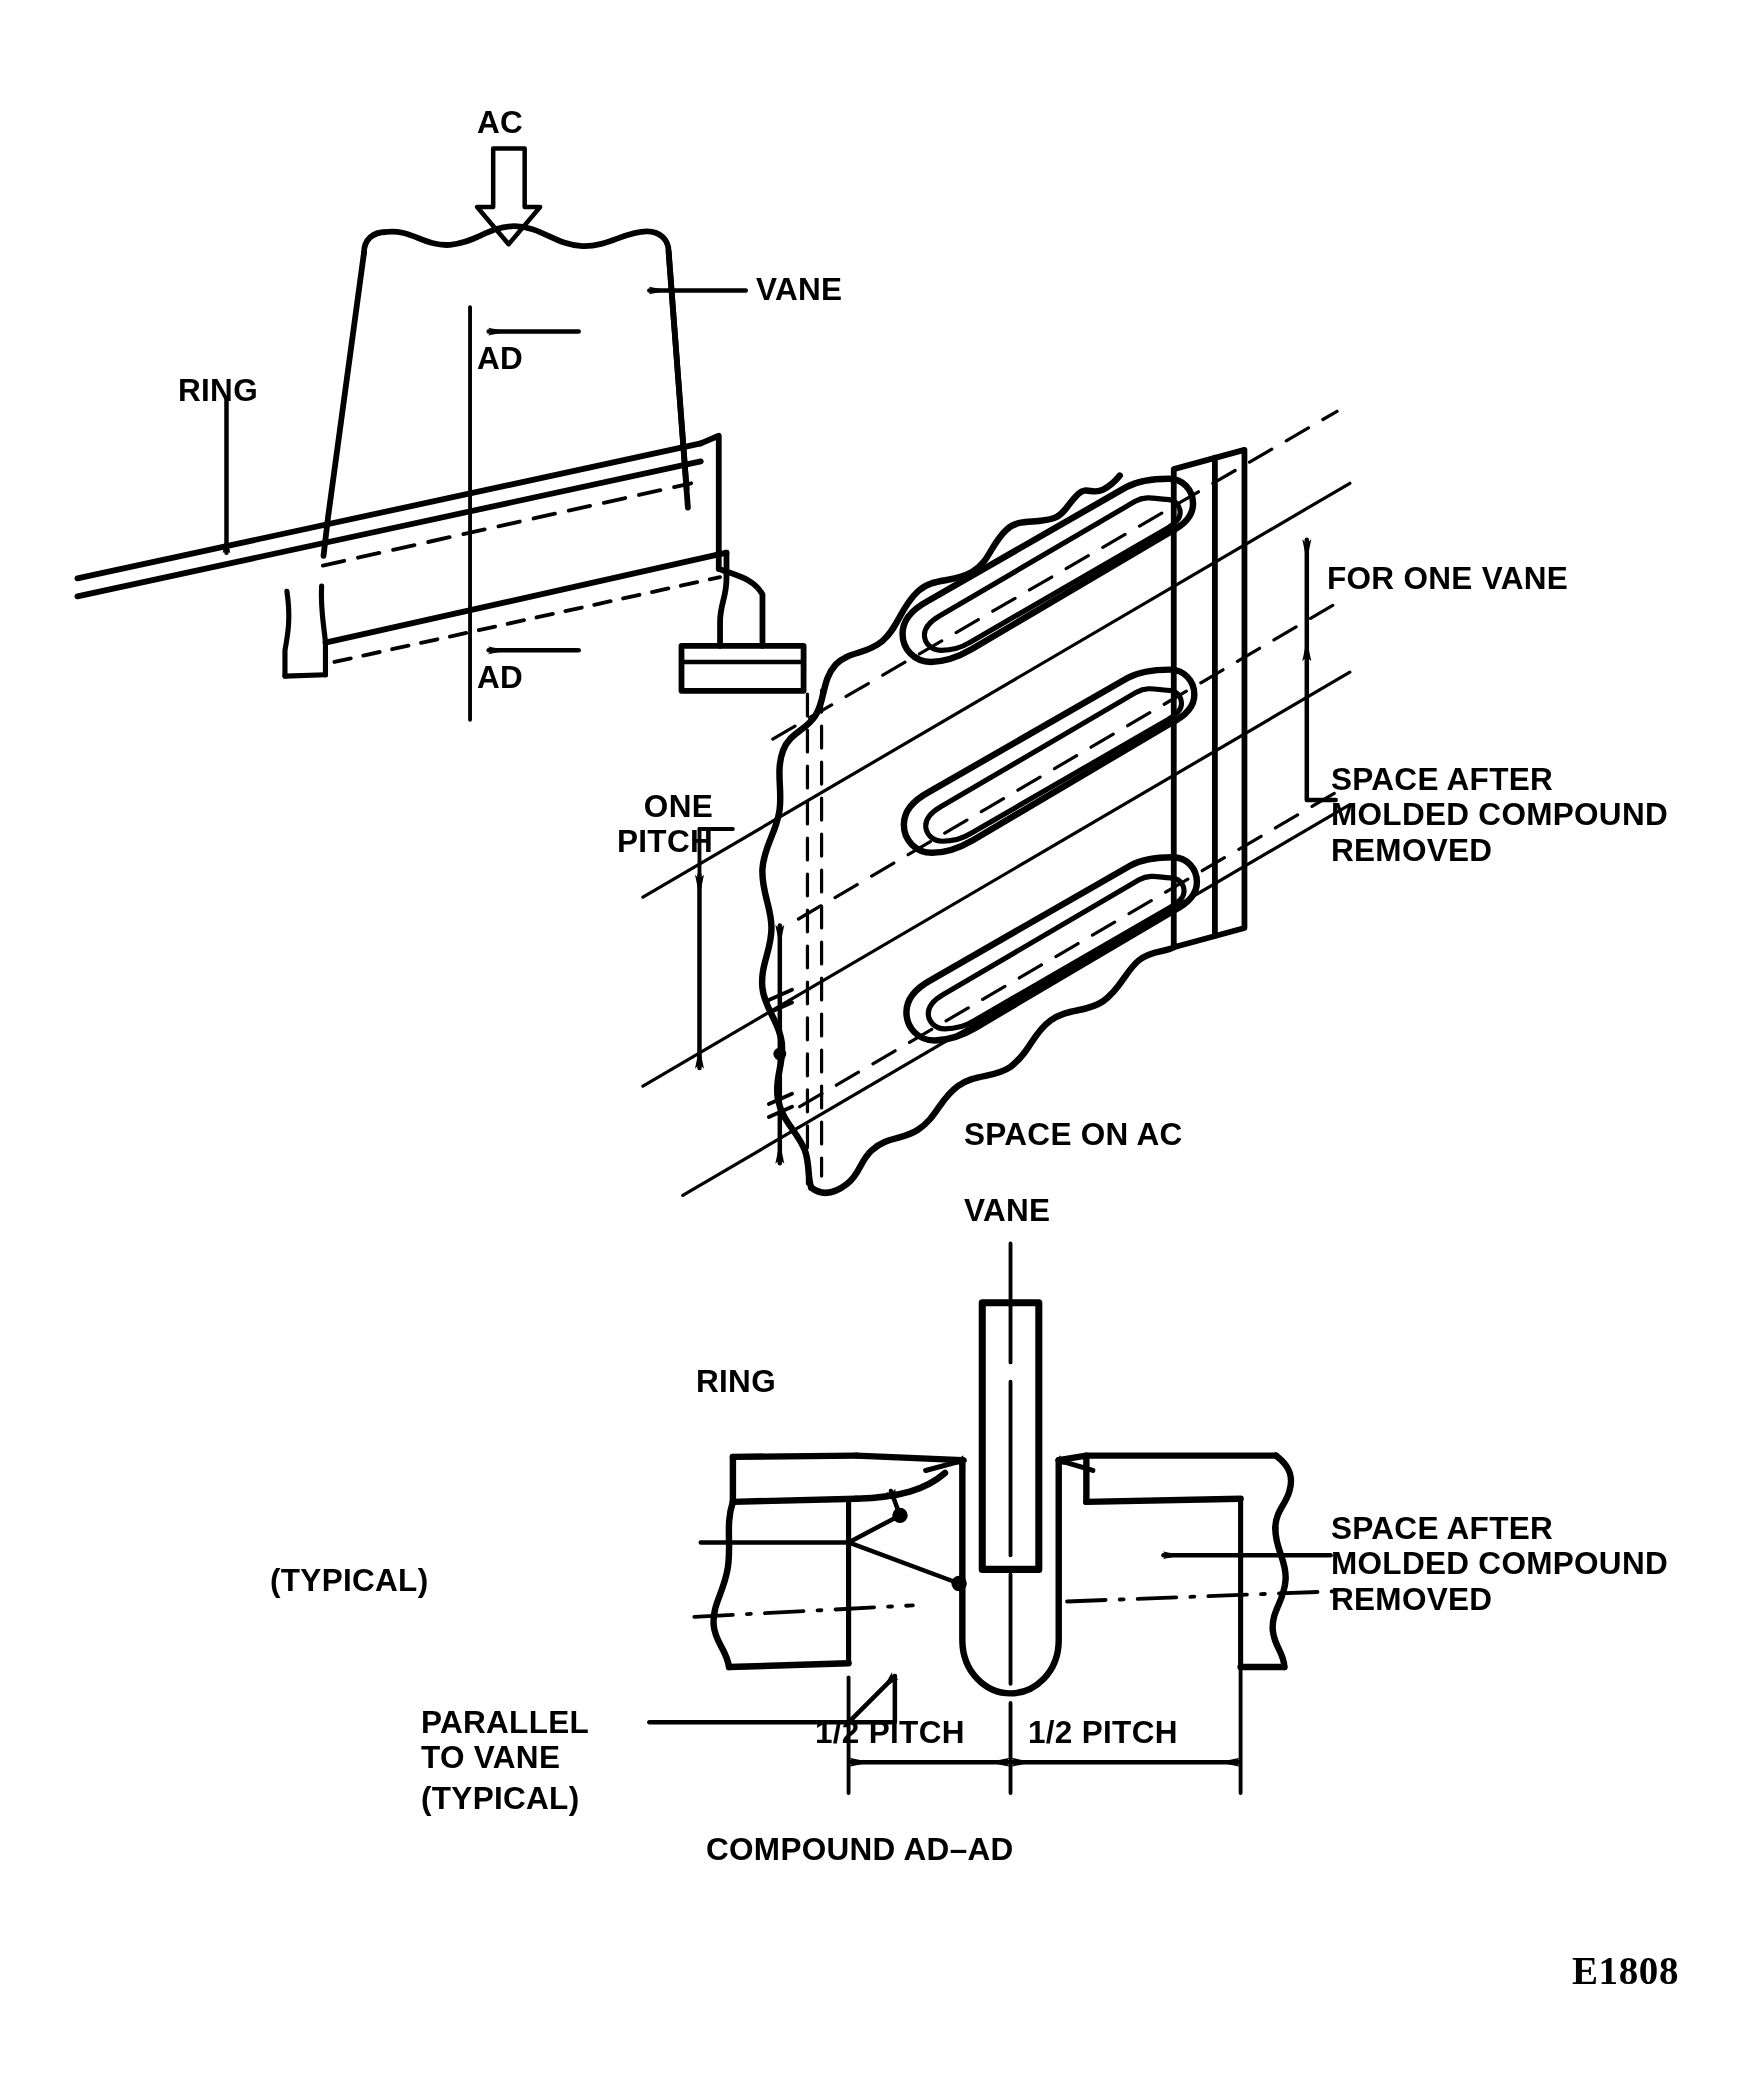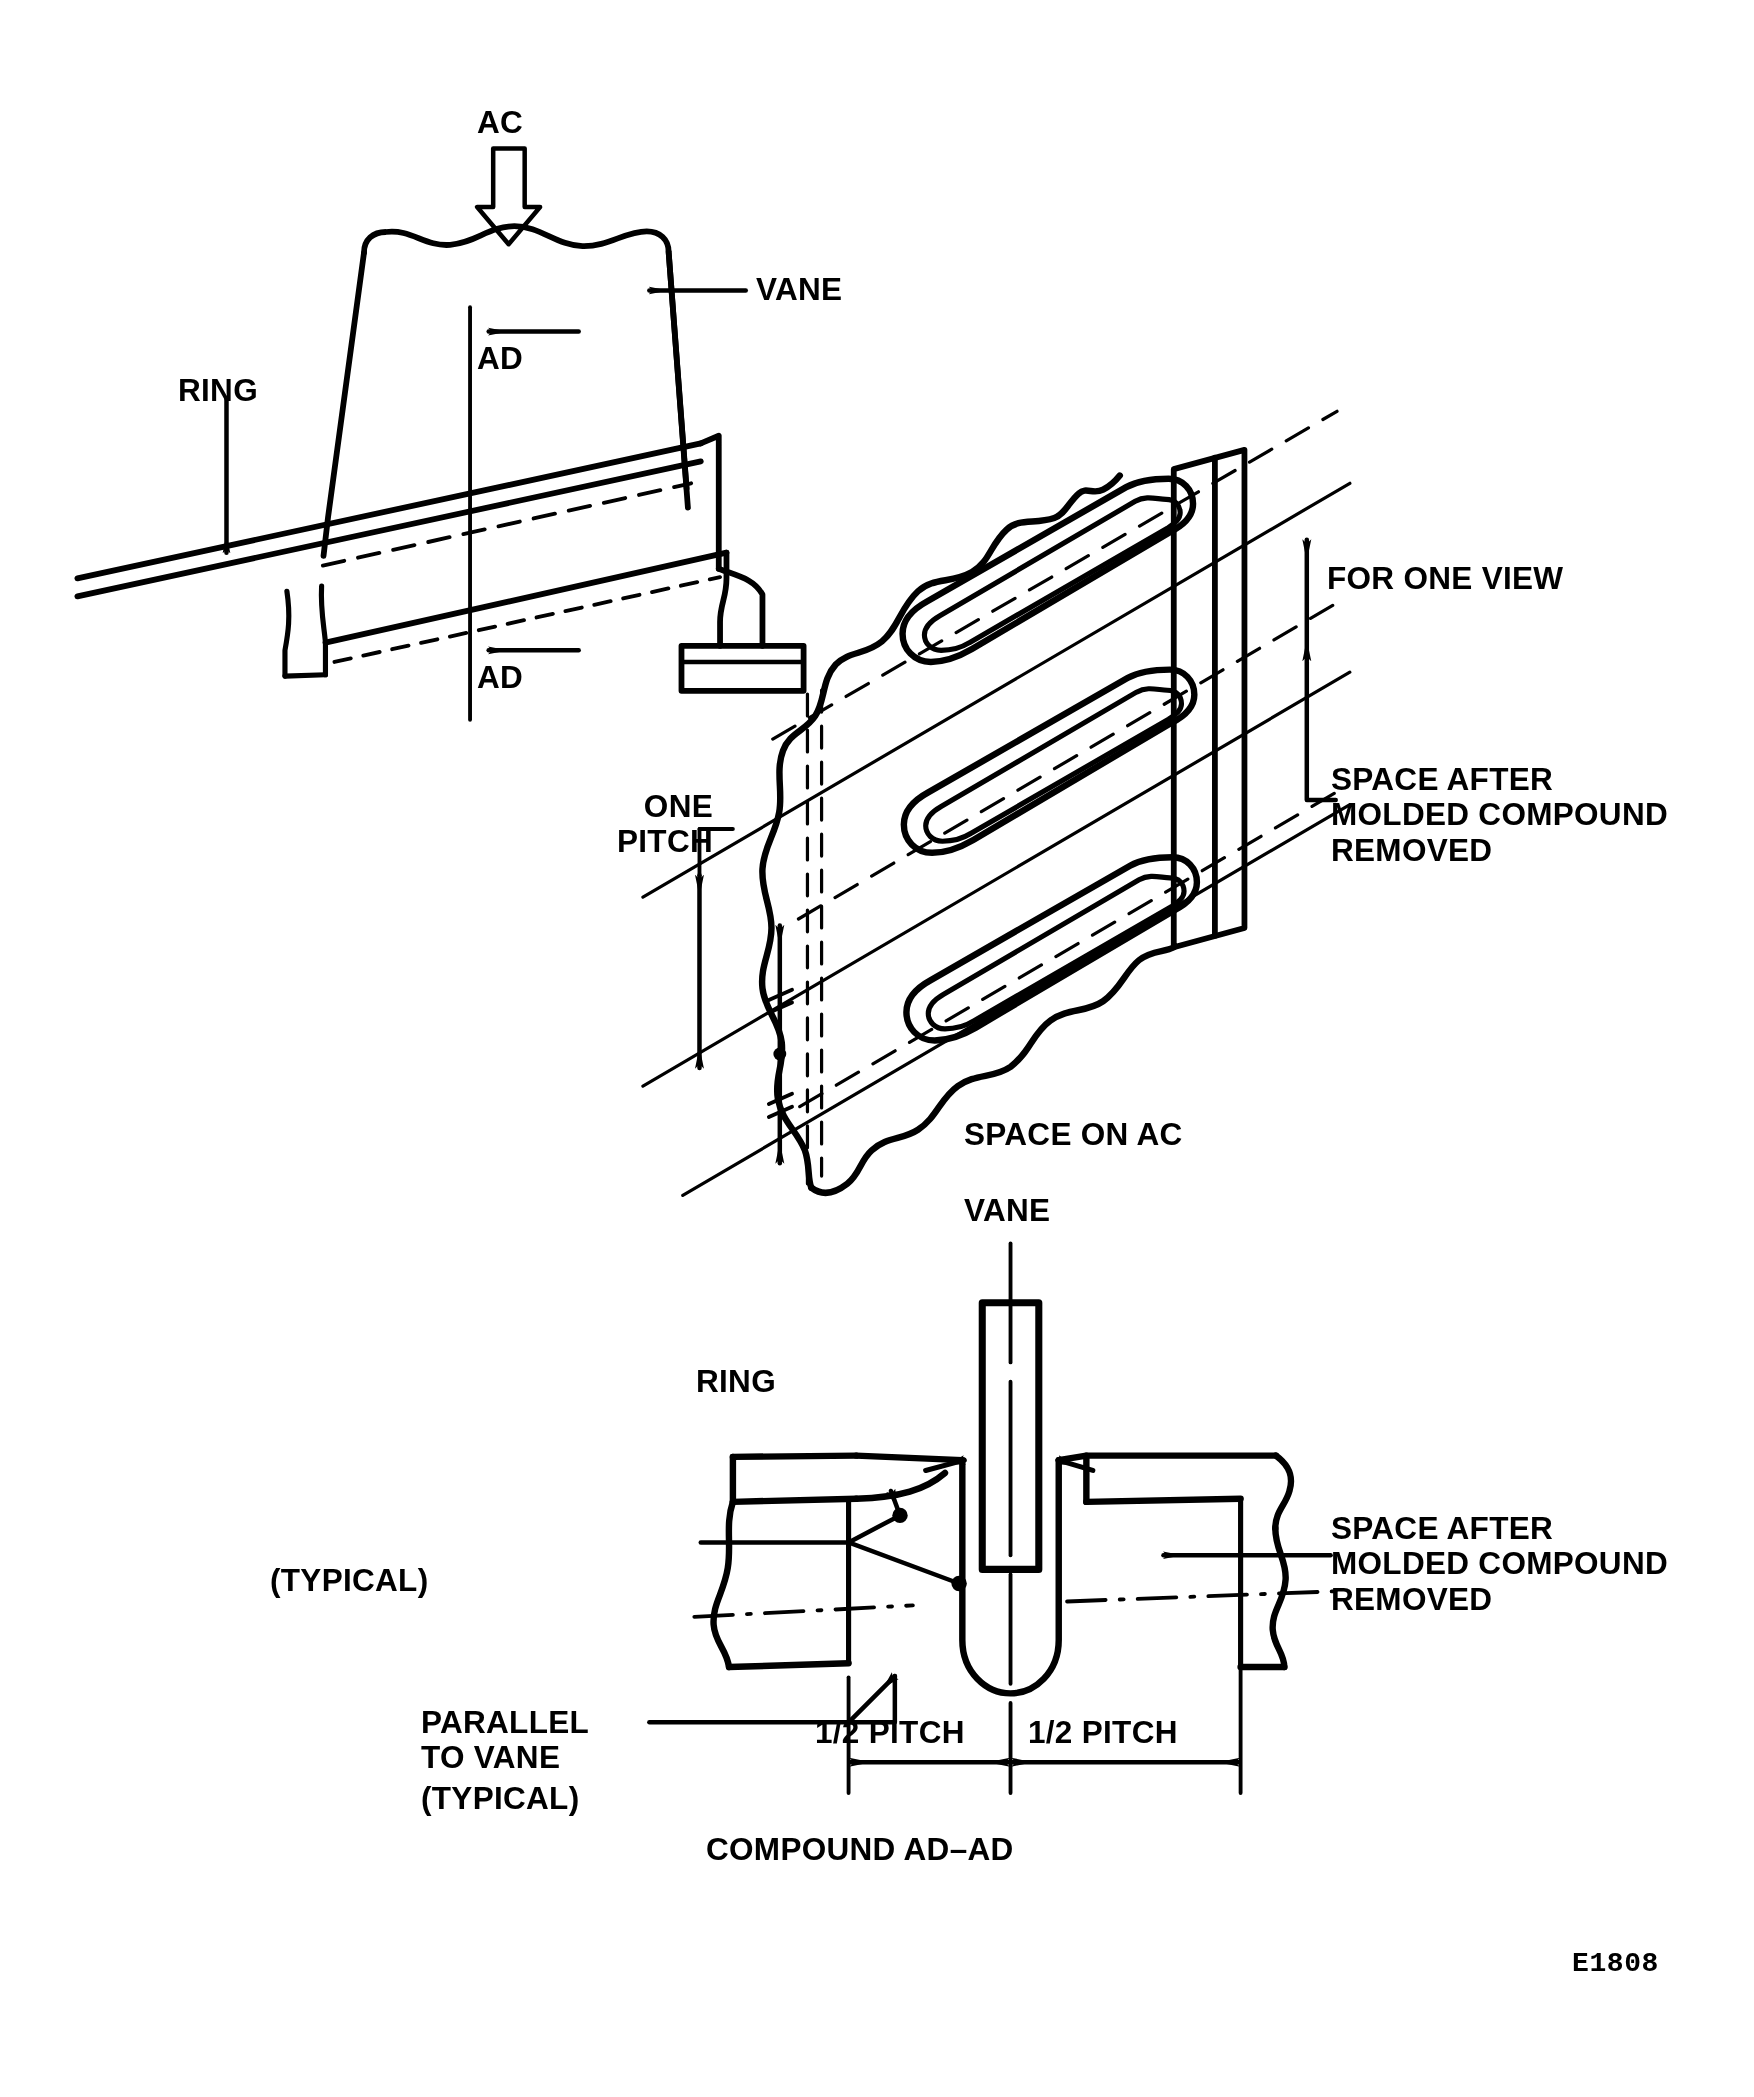--- a/index.html
+++ b/index.html
@@ -35,23 +35,23 @@
     font-family: "Liberation Sans", sans-serif;
     font-weight: 700;
     color: #000;
     white-space: pre;
     letter-spacing: 0.3px;
     line-height: 1.12;
   }
   .lbl.big   { font-size: 31.5px; }
   .figid {
     position: absolute;
-    font-family: Liberation Mono, monospace;
+    font-family: Liberation Serif, serif;
     font-weight: 700;
-    font-size: 28px;
+    font-size: 39px;
     letter-spacing: 0.6px;
   }
 </style>
 </head>
 <body>
 
 <div id="figure-root">
 
   <svg class="drawing" viewBox="0 0 2730 3263" xmlns="http://www.w3.org/2000/svg">
     <defs>
@@ -325,21 +325,21 @@
 
   <div class="lbl big" style="left:178px; top:373px;">RING</div>
 
   <div class="lbl big" style="left:477px; top:341px;">AD</div>
 
   <div class="lbl big" style="left:477px; top:660px;">AD</div>
 
   <div class="lbl big" style="left:617px; top:789px; text-align:right;">ONE
 PITCH</div>
 
-  <div class="lbl big" style="left:1327px; top:561px;">FOR ONE VIEW</div>
+  <div class="lbl big" style="left:1327px; top:561px;">FOR ONE VANE</div>
 
   <div class="lbl big" style="left:1331px; top:762px;">SPACE AFTER
 MOLDED COMPOUND
 REMOVED</div>
 
   <div class="lbl big" style="left:964px; top:1117px;">SPACE ON AC</div>
 
   <div class="lbl big" style="left:964px; top:1193px;">VANE</div>
 
   <div class="lbl big" style="left:696px; top:1364px;">RING</div>

